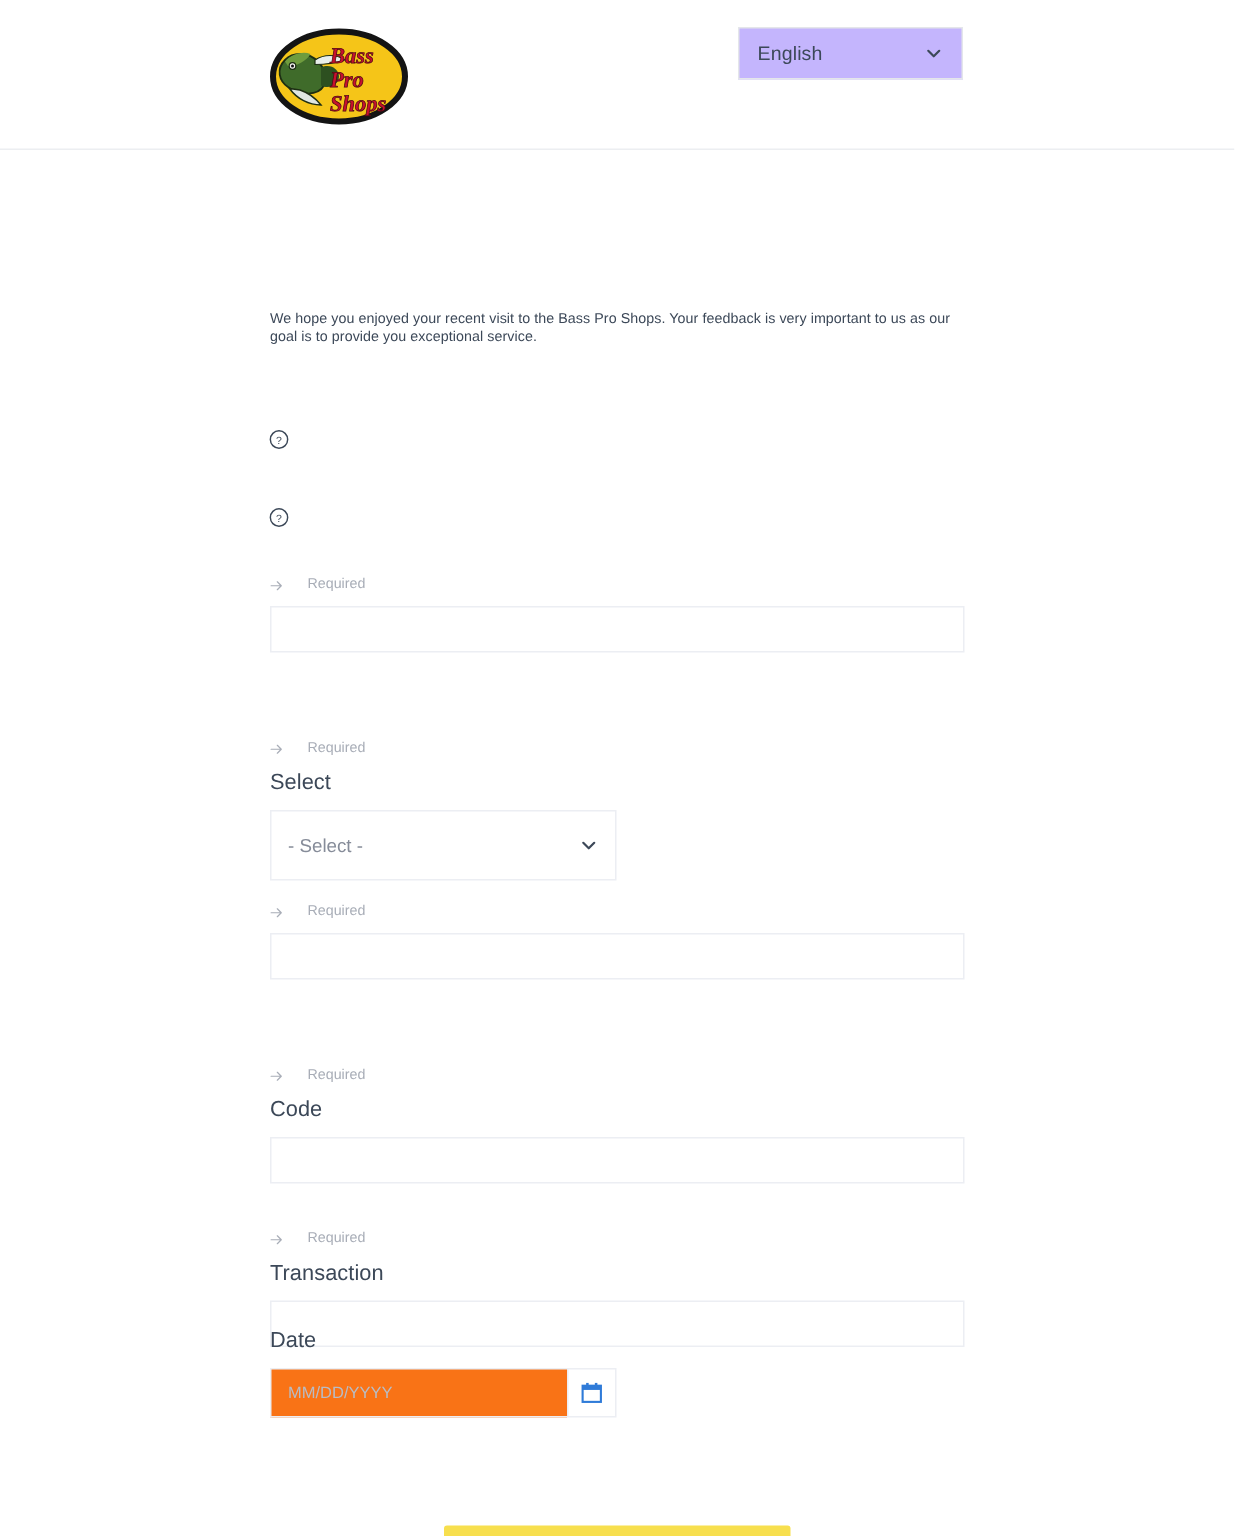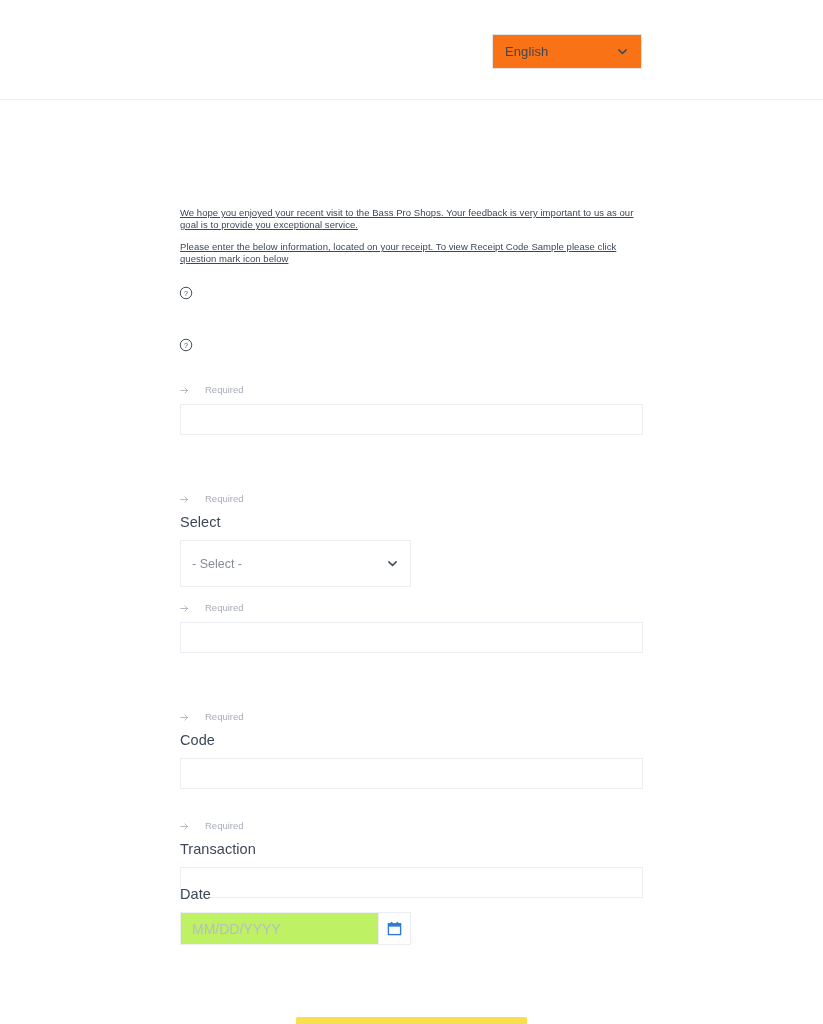--- a/index.html
+++ b/index.html
@@ -26,25 +26,25 @@
     top: 18px;
     width: 92px;
     height: 66px;
   }
 
   .logo-svg { display: block; width: 92px; height: 66px; }
 
   .lang-select {
     position: absolute;
     left: 492px;
-    top: 34px;
+    top: 18px;
     width: 150px;
     height: 35px;
     border: 1px solid #e4e6ea;
-    background: #f97316;
+    background: #c4b5fd;
     display: flex;
     align-items: center;
     padding: 0 12px;
     cursor: pointer;
   }
   .lang-label {
     font-size: 13px;
     color: #3c4858;
     flex: 1;
     letter-spacing: .1px;
@@ -60,21 +60,20 @@
   .page {
     position: relative;
     width: 823px;
   }
 
   .intro {
     position: absolute;
     left: 180px;
     top: 107px;
     width: 464px;
-    text-decoration: underline;
   }
   .intro p {
     font-size: 9.5px;
     line-height: 12px;
     color: #3c4858;
     letter-spacing: .05px;
   }
   .intro p + p { margin-top: 10px; }
 
   .help-icon {
@@ -147,23 +146,23 @@
     margin-top: 9px;
     display: flex;
     align-items: stretch;
     width: 231px;
   }
   .date-input {
     width: 198px;
     height: 33px;
     border: 1px solid #eceef3;
     border-right: none;
-    background: #bef264;
+    background: #f97316;
     font-family: "Liberation Sans", sans-serif;
-    font-size: 14px;
+    font-size: 11px;
     color: #3c4858;
     padding: 0 11px;
     outline: none;
   }
   .date-input::placeholder { color: #b8bcc5; }
   .date-btn {
     width: 33px;
     height: 33px;
     border: 1px solid #eceef3;
     background: #fff;
@@ -188,35 +187,53 @@
     font-size: 12.5px;
     color: #1c1c1c;
     cursor: pointer;
   }
 </style>
 </head>
 <body>
 
 <div class="header">
 
+  <div class="logo-wrap">
+    <svg class="logo-svg" viewBox="0 0 92 66">
+      <ellipse cx="46" cy="33" rx="44" ry="30" fill="#f5c518" stroke="#141414" stroke-width="4"></ellipse>
+      <g>
+        <path d="M12 40 C6 36 4 28 10 22 C16 16 26 17 32 23 C36 27 38 33 36 39 C32 46 20 46 12 40 Z" fill="#3f6b2a" stroke="#1d2e13" stroke-width="1.2"></path>
+        <path d="M10 23 C14 18 22 16 27 18 C24 23 18 26 12 26 Z" fill="#6f9c3e"></path>
+        <path d="M34 27 C40 24 46 28 46 33 C46 38 40 42 34 39 Z" fill="#2d5020"></path>
+        <path d="M13 41 C18 48 26 52 34 52 C30 47 26 44 20 42 Z" fill="#dfe6e2" stroke="#1d2e13" stroke-width="1"></path>
+        <path d="M30 22 C36 18 44 18 50 22 C44 24 36 25 30 25 Z" fill="#e8eeea" stroke="#1d2e13" stroke-width="0.8"></path>
+        <circle cx="15" cy="26" r="2.2" fill="#f5f5f0" stroke="#1d2e13" stroke-width="0.8"></circle>
+        <circle cx="15" cy="26" r="1" fill="#111"></circle>
+      </g>
+      <g fill="#c8102e" stroke="#4a0a12" stroke-width="0.5" font-family="'Liberation Serif', serif" font-weight="bold" font-style="italic">
+        <text x="40" y="24" font-size="15">Bass</text>
+        <text x="40" y="40" font-size="15">Pro</text>
+        <text x="40" y="56" font-size="15">Shops</text>
+      </g>
+    </svg>
+  </div>
 
   <div class="lang-select">
     <span class="lang-label">English</span>
     <svg class="chev" viewBox="0 0 16 16" fill="none">
       <path d="M3.5 6 L8 10.5 L12.5 6" stroke="currentColor" stroke-width="1.8" stroke-linecap="round" stroke-linejoin="round"></path>
     </svg>
   </div>
 
 </div>
 
 <div class="page">
 
   <div class="intro">
     <p>We hope you enjoyed your recent visit to the Bass Pro Shops. Your feedback is very important to us as our goal is to provide you exceptional service.</p>
-    <p>Please enter the below information, located on your receipt. To view Receipt Code Sample please click question mark icon below</p>
   </div>
 
   <div class="help-icon help-1">
     <svg viewBox="0 0 16 16" fill="none">
       <circle cx="8" cy="8" r="6.6" stroke="currentColor" stroke-width="1.1"></circle>
       <text x="8" y="11.3" text-anchor="middle" font-size="8" font-family="'Liberation Sans', sans-serif" fill="currentColor">?</text>
     </svg>
   </div>
 
   <div class="help-icon help-2">

